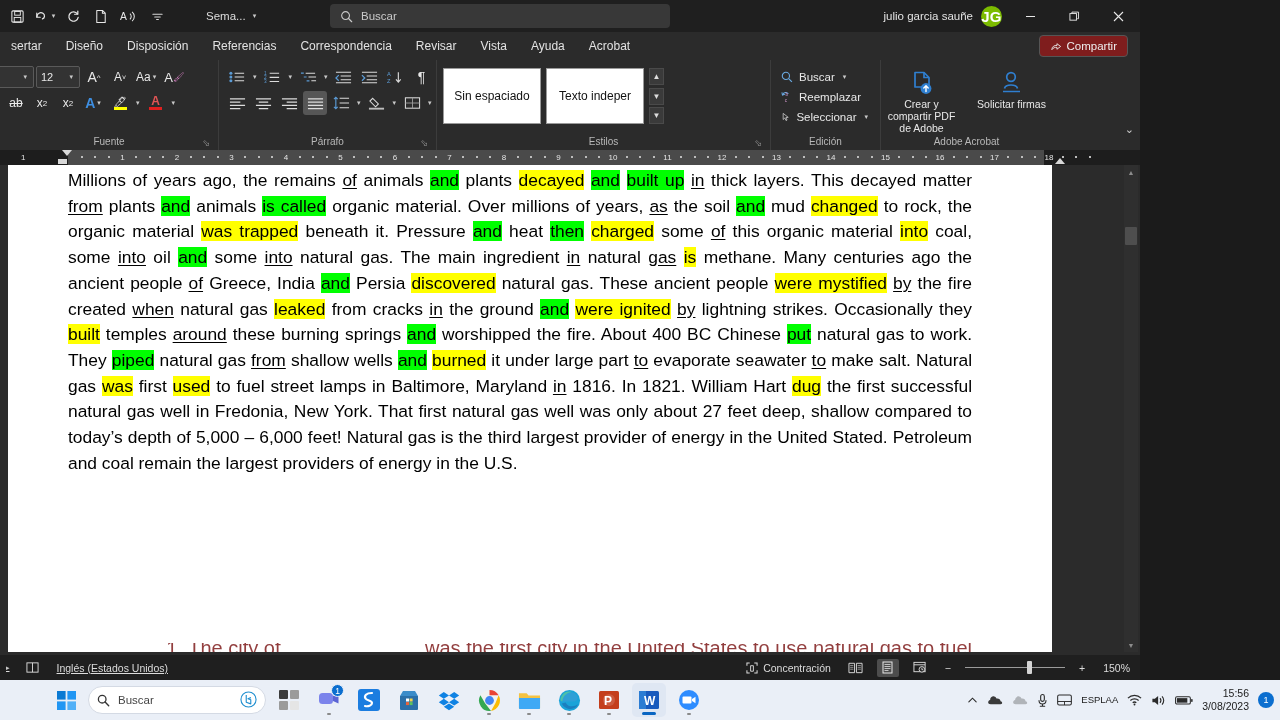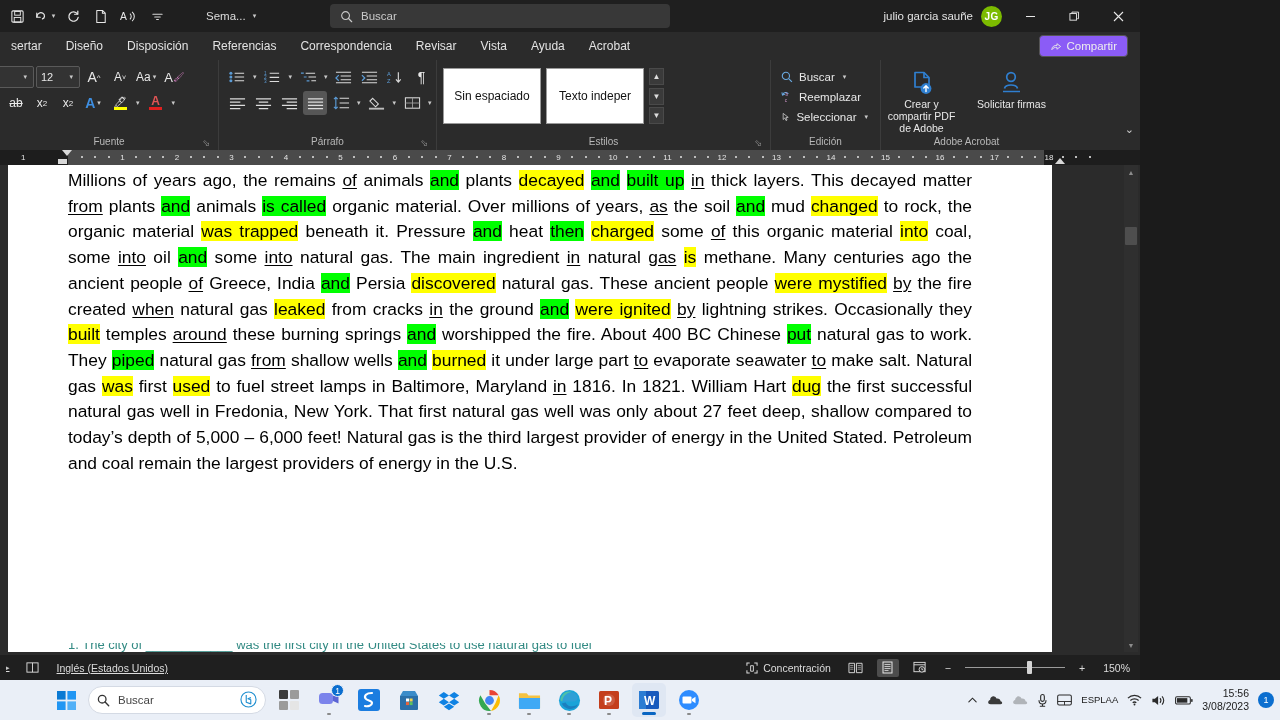--- a/index.html
+++ b/index.html
@@ -17,29 +17,29 @@
   
   .titlebar { position:relative; height:32px; background:#1f1f1f; display:flex; align-items:center; }
   .qat { display:flex; align-items:center; gap:2px; padding-left:4px; }
   .qat .qbtn { width:26px; height:24px; display:flex; align-items:center; justify-content:center; border-radius:3px; color:#e8e8e8; }
   .qat .qbtn svg { display:block; }
   .doc-name { position:absolute; left:206px; top:0; height:32px; display:flex; align-items:center; gap:5px; font-size:11.5px; color:#dcdcdc; }
   .searchbox { position:absolute; left:330px; top:4px; width:340px; height:24px; background:#383838; border-radius:4px;
                display:flex; align-items:center; gap:8px; padding:0 10px; font-size:11.5px; color:#c9c9c9; }
   .titlebar-right { position:absolute; right:0; top:0; height:32px; display:flex; align-items:center; }
   .acct { display:flex; align-items:center; gap:8px; font-size:11.5px; color:#e2e2e2; padding-right:6px;}
-  .avatar { width:21px; height:21px; border-radius:50%; background:#7cbb00; color:#fff; font-size:10px;
+  .avatar { width:21px; height:21px; border-radius:50%; background:#7cbb00; color:#fff; font-size:15px;
             display:flex; align-items:center; justify-content:center; font-weight:bold; letter-spacing:.3px;}
   .wbtn { width:44px; height:32px; display:flex; align-items:center; justify-content:center; color:#e8e8e8; }
 
   
   .tabrow { position:relative; height:28px; background:#2b2b2b; display:flex; align-items:center; }
   .tab { padding:3px 11px; font-size:12px; color:#e2e2e2; border-radius:4px; margin-right:2px; white-space:nowrap; }
   .share-btn { position:absolute; right:12px; top:3px; height:22px; padding:0 10px; display:flex; align-items:center; gap:5px;
-               background:#8b5cf6; border:1px solid #555; border-radius:4px; font-size:11.5px; color:#eee; }
+               background:#7f1d1d; border:1px solid #555; border-radius:4px; font-size:11.5px; color:#eee; }
 
   
   .ribbon { position:relative; height:90px; background:#2b2b2b; display:flex; align-items:stretch; }
   .group { position:relative; display:flex; flex-direction:column; justify-content:space-between; padding:4px 6px 0; }
   .group + .group { border-left:1px solid #3c3c3c; }
   .grp-label { text-align:center; font-size:10px; color:#b9b9b9; padding-bottom:3px; position:relative; }
   .dlg { position:absolute; right:2px; bottom:2px; font-size:9px; color:#9a9a9a; }
   .row { display:flex; align-items:center; gap:2px; height:26px; }
   .ic { height:24px; min-width:24px; padding:0 2px; display:flex; align-items:center; justify-content:center;
         border-radius:3px; color:#e8e8e8; font-size:12px; }
@@ -80,21 +80,21 @@
   .page-inner { position:absolute; left:60px; right:80px; top:3px; }
   .para {
     font-family:"Liberation Sans", sans-serif;
     font-size:17.4px; line-height:25.7px; color:#000;
     text-align:justify; text-align-last:left;
   }
   .hl-y { background:#ffff00; }
   .hl-g { background:#00ff00; }
   .u { text-decoration:underline; text-underline-offset:2px; }
   .truncated { position:absolute; left:60px; right:80px; top:478px; height:12px; overflow:hidden;
-               font-size:13px; color:#0f766e; white-space:nowrap; }
+               font-size:20px; color:#7f1d1d; white-space:nowrap;text-align:right; }
   .vscroll { position:absolute; right:2px; top:0; bottom:0; width:14px; background:#2f2f2f; }
   .vscroll .arw { position:absolute; left:0; width:14px; height:14px; display:flex; align-items:center;
                   justify-content:center; font-size:7px; color:#8c8c8c; }
   .vscroll .arw.up { top:0; } .vscroll .arw.dn { bottom:0; }
   .vscroll .thumb { position:absolute; left:1px; width:12px; top:62px; height:18px; background:#4e4e4e; border-radius:1px; }
 
   
   .statusbar { position:absolute; left:0; bottom:0; width:1140px; height:25px; background:#1f1f1f;
                display:flex; align-items:center; font-size:10.5px; color:#dcdcdc;text-decoration:underline; }
   .sb-left { display:flex; align-items:center; gap:10px; padding-left:4px; }

